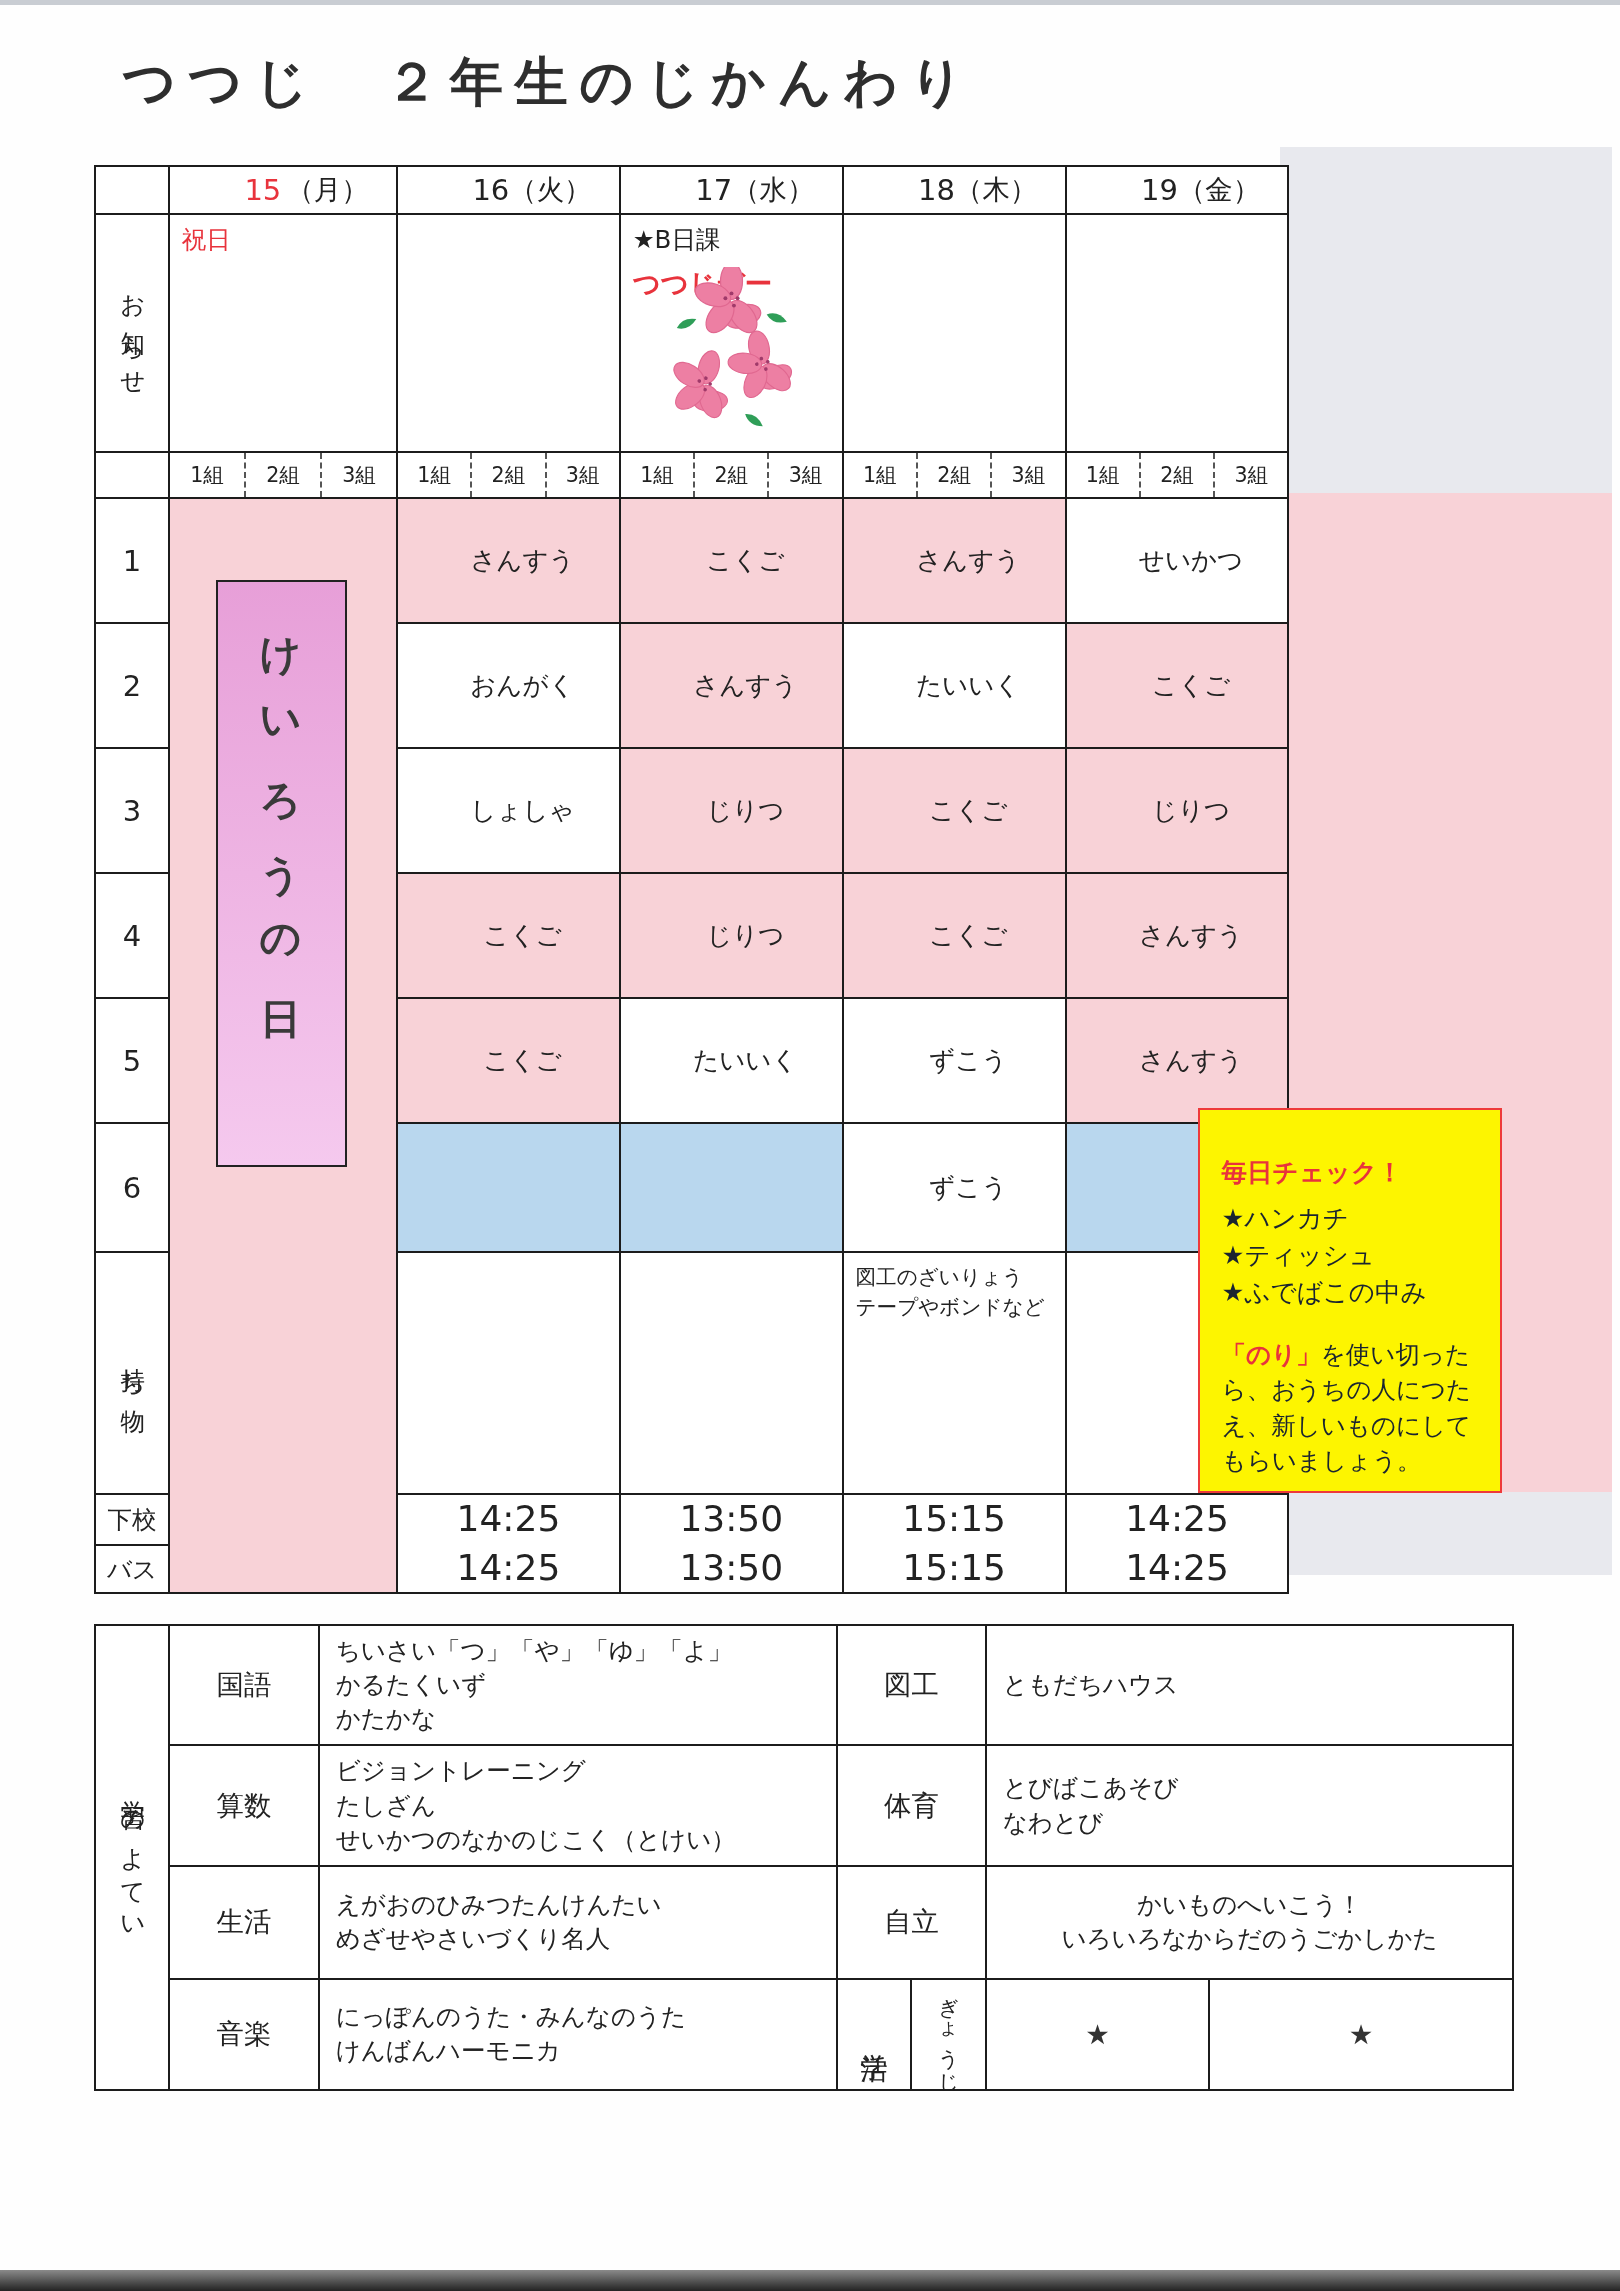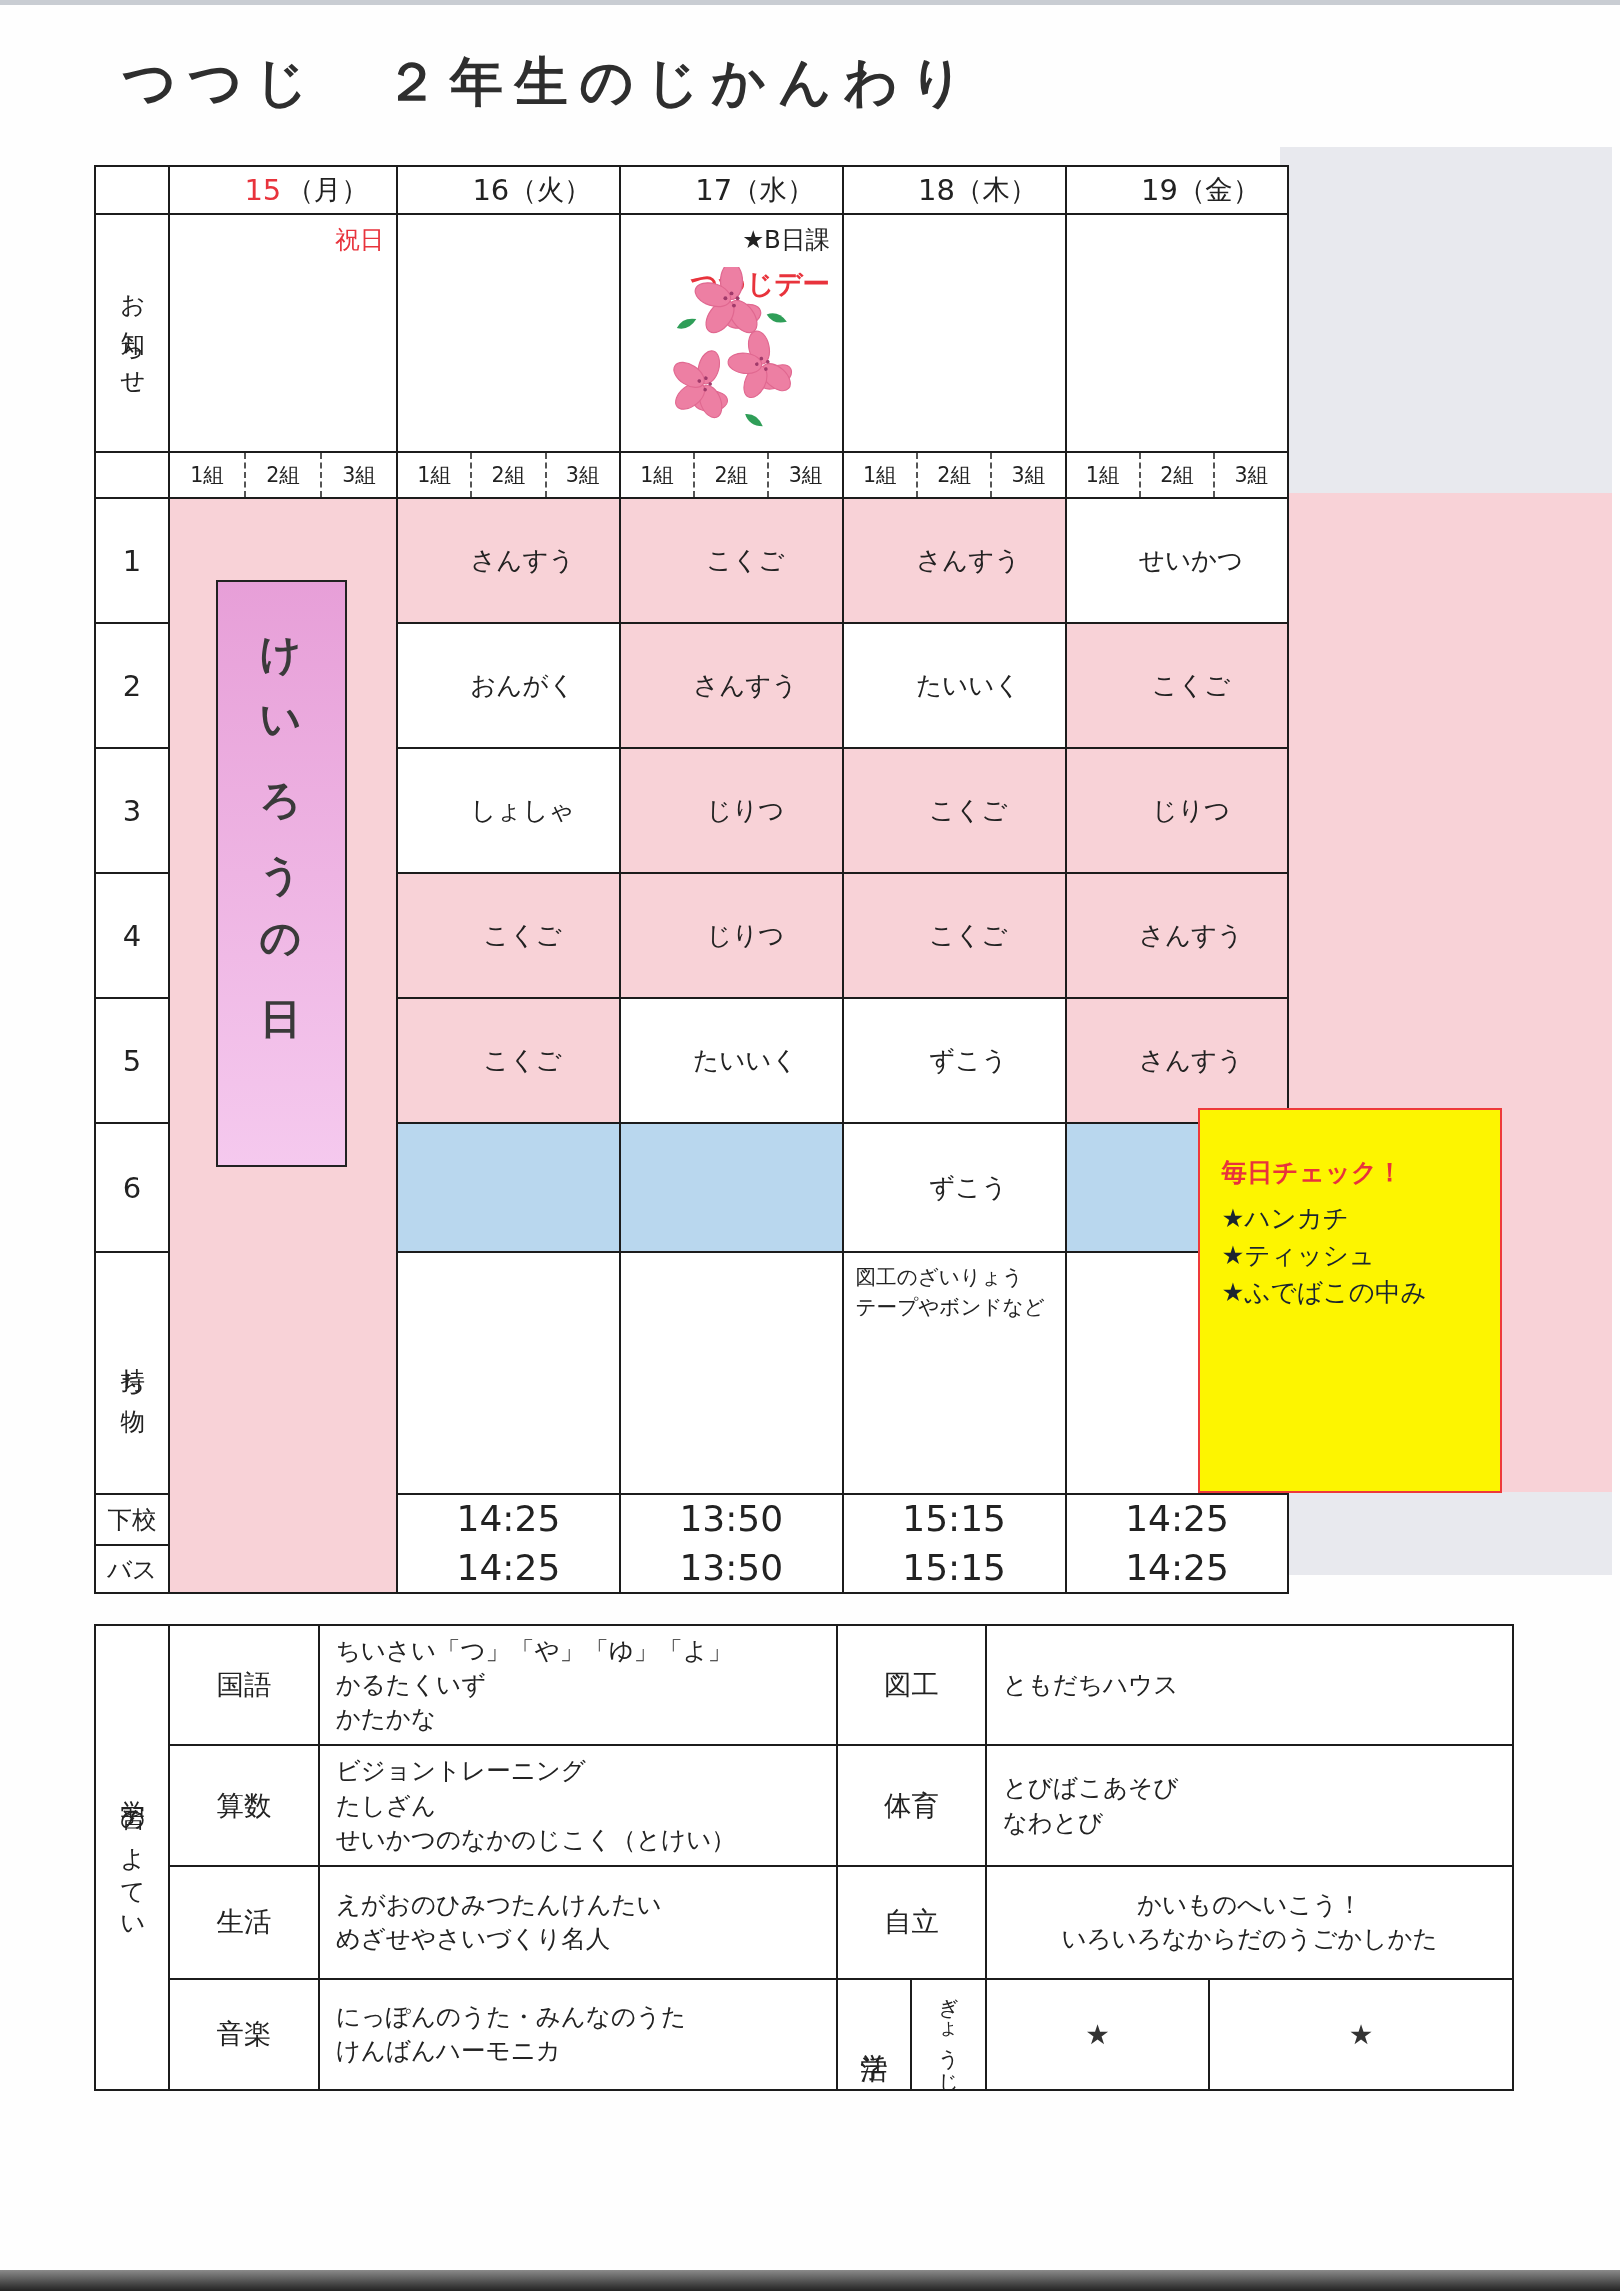--- a/index.html
+++ b/index.html
@@ -28,21 +28,21 @@
   .daterow{display:flex;justify-content:space-between;align-items:center;padding:0 27.4px;margin-left:47px;}
   .dnum{font-size:29px;color:#222;}
   .dnum.red{color:#e8333c;}
   .ddow{font-size:27.4px;color:#222;}
 
   .vlabel{writing-mode:vertical-rl;text-orientation:upright;margin:0 auto;
           font-size:24.5px;color:#222;letter-spacing:6.9px;line-height:1;}
   td.lblcell{text-align:center;vertical-align:middle;background:#fff;}
 
   td.annc{vertical-align:top;position:relative;}
-  .ann-text{padding:7.8px 11.8px;font-size:24.5px;color:#222;text-align:right;}
+  .ann-text{padding:7.8px 11.8px;font-size:24.5px;color:#222;text-align:left;}
   .red-text{color:#e8333c;}
   .tsutsuji-day{font-size:27.4px;font-weight:bold;padding:2px 11.8px;}
 
   .grouprow{display:flex;height:44px;}
   .grouprow span{flex:1;display:flex;align-items:center;justify-content:center;
                  font-size:20.6px;color:#222;}
   .grouprow span + span{border-left:2px dashed #555;}
 
   td.plabel{text-align:center;font-size:29px;color:#222;background:#fff;}
   td.subj{text-align:center;vertical-align:middle;font-size:25.5px;color:#222;padding-left:28px;}
@@ -313,20 +313,23 @@
     <use href="#leaf" transform="translate(8,62) rotate(-25)"></use>
     <use href="#leaf" transform="translate(100,48) rotate(20)"></use>
     <use href="#leaf" transform="translate(78,150) rotate(35)"></use>
   </svg>
 
   <div class="note">
     <div class="note-head">毎日チェック！</div>
     <div class="note-item">★ハンカチ</div>
     <div class="note-item">★ティッシュ</div>
     <div class="note-item">★ふでばこの中み</div>
+    <div class="note-para">
+      <span class="hl">「のり」</span><span>を使い切ったら、おうちの人につたえ、新しいものにしてもらいましょう。</span>
+    </div>
   </div>
 
   <table class="bt">
     <colgroup>
       <col style="width:74px">
         <col style="width:150px">
         <col style="width:518px">
       <col style="width:74px">
         <col style="width:75px">
         <col style="width:223px">

